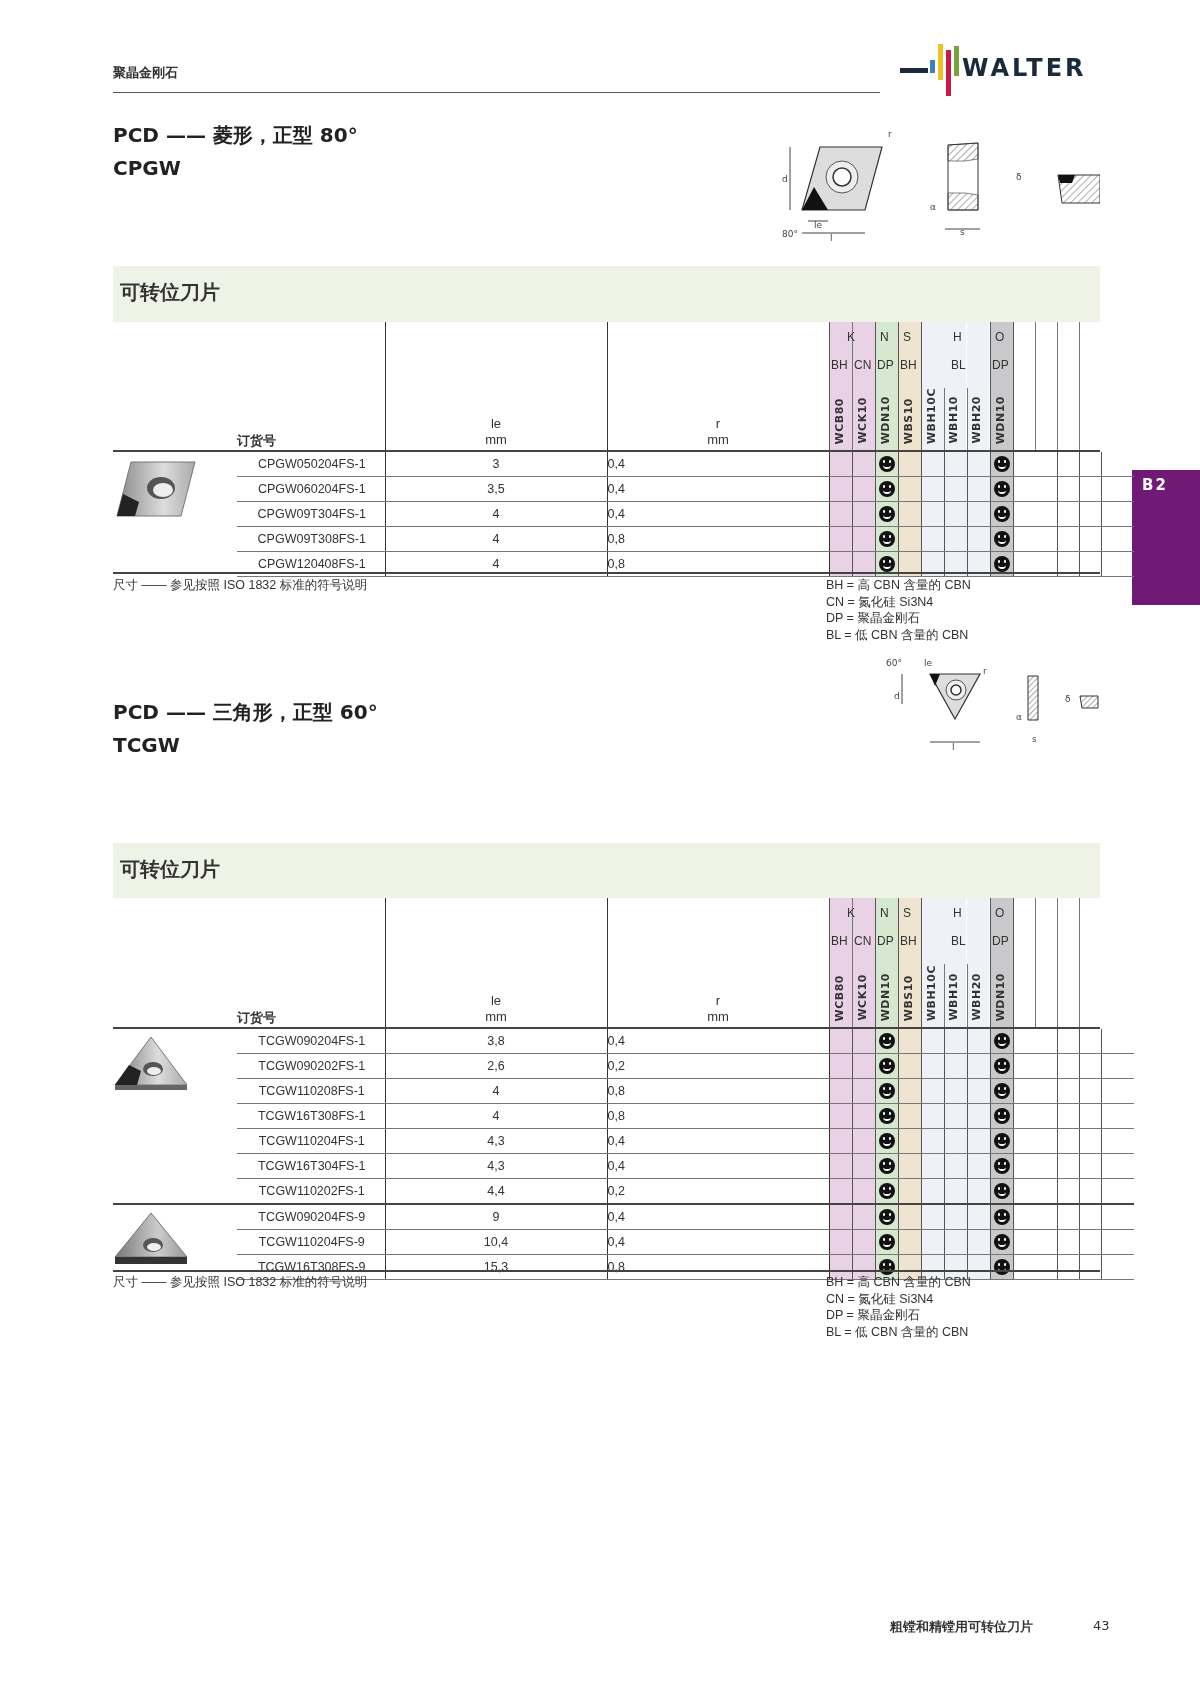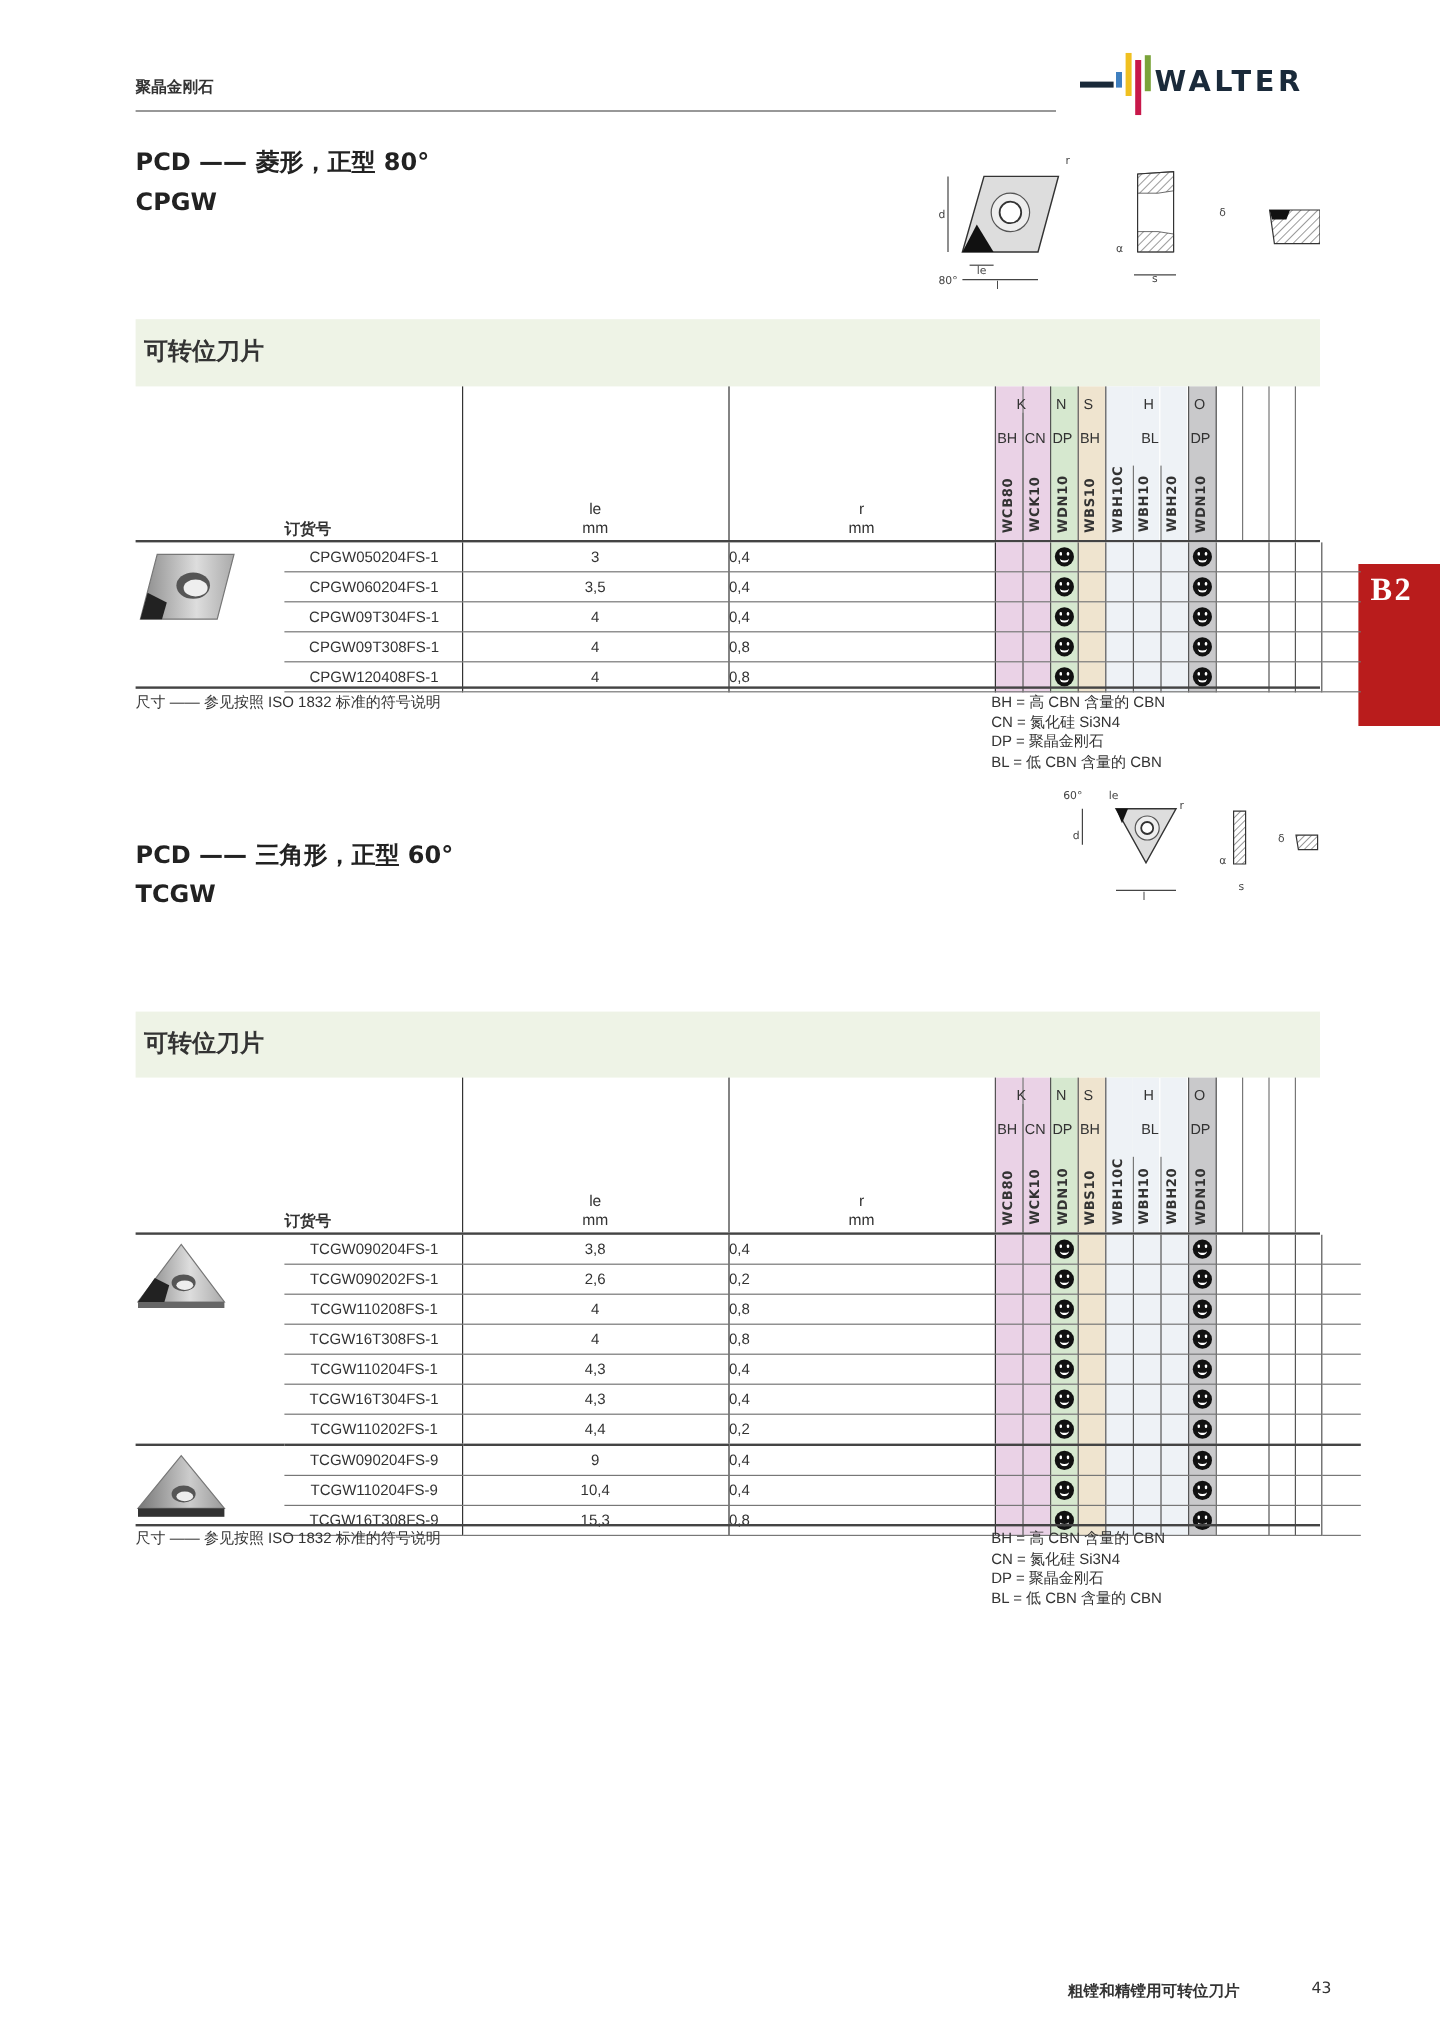--- a/index.html
+++ b/index.html
@@ -30,23 +30,23 @@
   .smile:after{content:"";position:absolute;left:4px;top:7px;width:8px;height:4px;border-bottom:2px solid #fff;border-radius:0 0 6px 6px;}
   .thead{position:absolute;left:113px;}
   .thead .colline{position:absolute;top:0;width:1px;background:#333;}
   .thead .lbl{position:absolute;font-family:"Liberation Sans",sans-serif;font-size:13px;color:#333;text-align:center;}
   .gcol{position:absolute;top:0;width:22px;}
   .gtext{position:absolute;font-family:"Liberation Sans",sans-serif;font-size:12px;color:#333;}
   .vtext{position:absolute;bottom:6px;left:3px;writing-mode:vertical-rl;transform:rotate(180deg);font-family:"DejaVu Sans",sans-serif;font-size:11px;font-weight:bold;color:#333;letter-spacing:.5px;}
   .hr-thick{position:absolute;height:2px;background:#444;}
   .note{font-family:"Liberation Sans",sans-serif;font-size:12.5px;color:#333;}
   .legend{font-family:"Liberation Sans",sans-serif;font-size:12.5px;color:#333;line-height:16.5px;}
-  .tab-b2{left:1132px;top:470px;width:68px;height:135px;background:#b91c1c;color:#fff;font-size:27px;font-weight:bold;font-family:Liberation Serif, serif;}
+  .tab-b2{left:1132px;top:470px;width:68px;height:135px;background:#701a75;color:#fff;font-size:15px;font-weight:bold;}
   .tab-b2 span{position:absolute;left:10px;top:6px;letter-spacing:2px;}
-  .footer{top:1618px;font-size:13px;font-weight:bold;color:#333;margin-top:32px;}
+  .footer{top:1618px;font-size:13px;font-weight:bold;color:#333;}
   .insert-img{position:absolute;}
 </style>
 </head>
 <body>
 
 <div class="abs hdr-text">聚晶金刚石</div>
 <div class="abs hdr-line"></div>
 <div class="abs logo">
   <svg width="200" height="52" viewBox="0 0 200 52">
     <rect x="0" y="24" width="28" height="5" fill="#1a2a3a"></rect>

